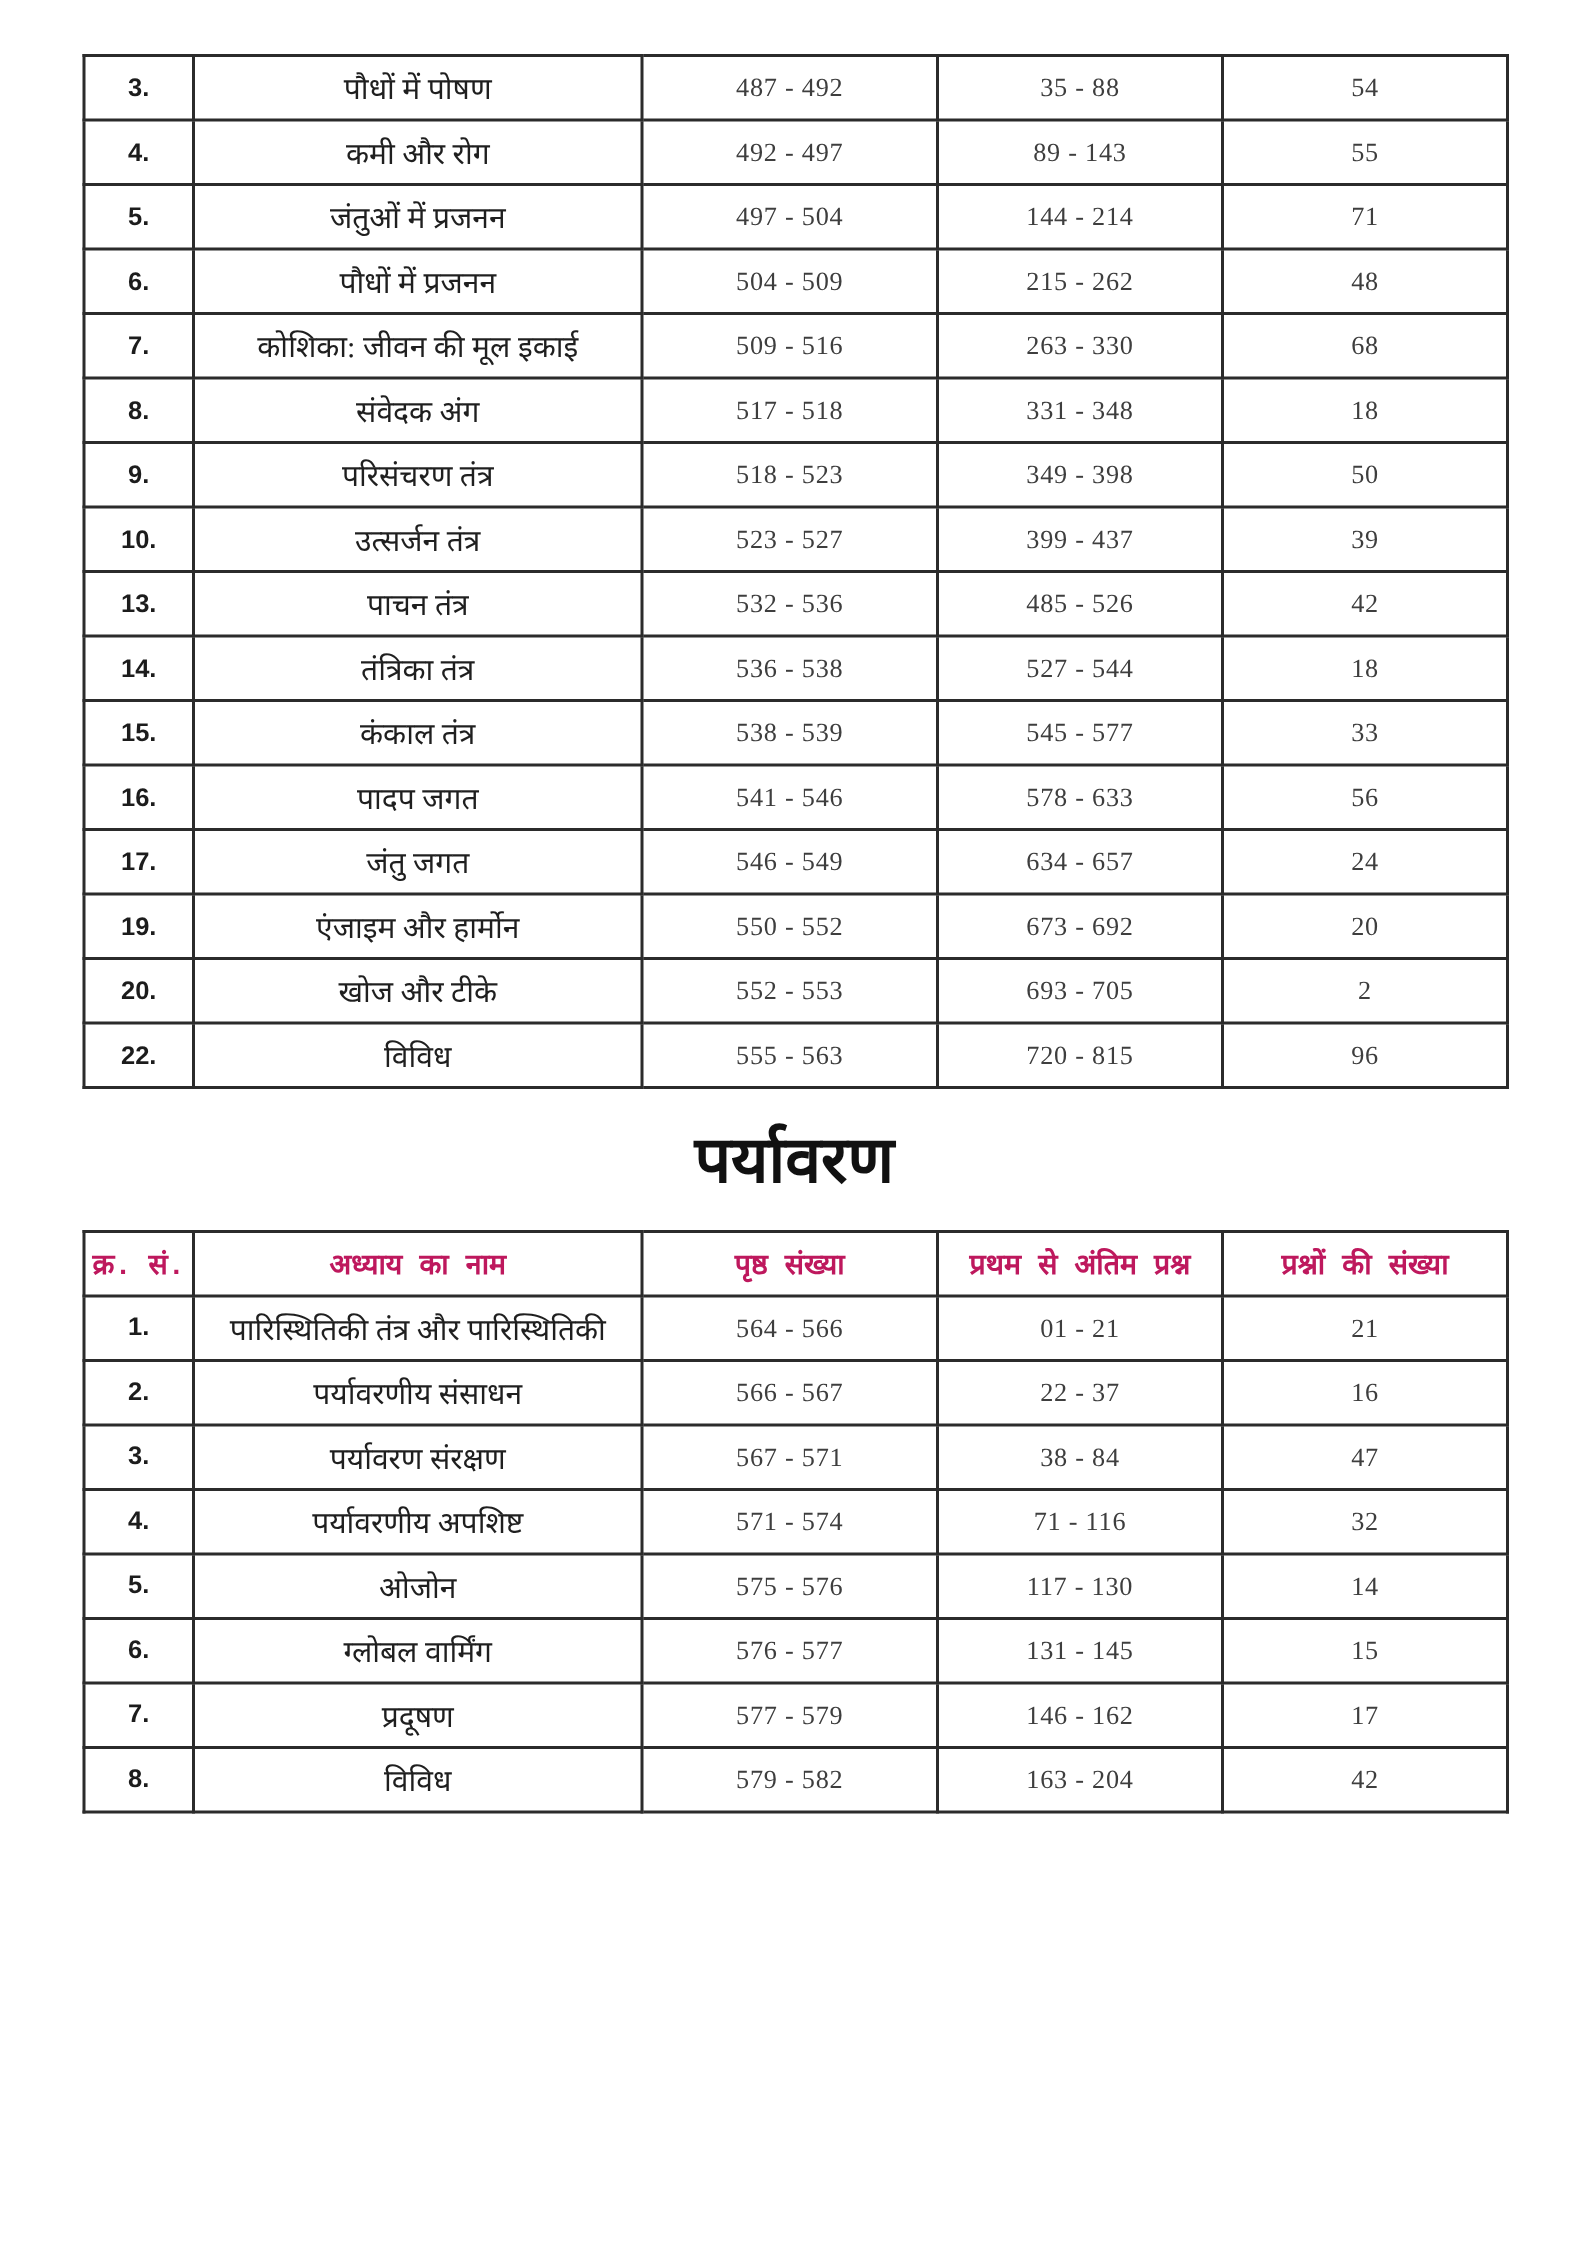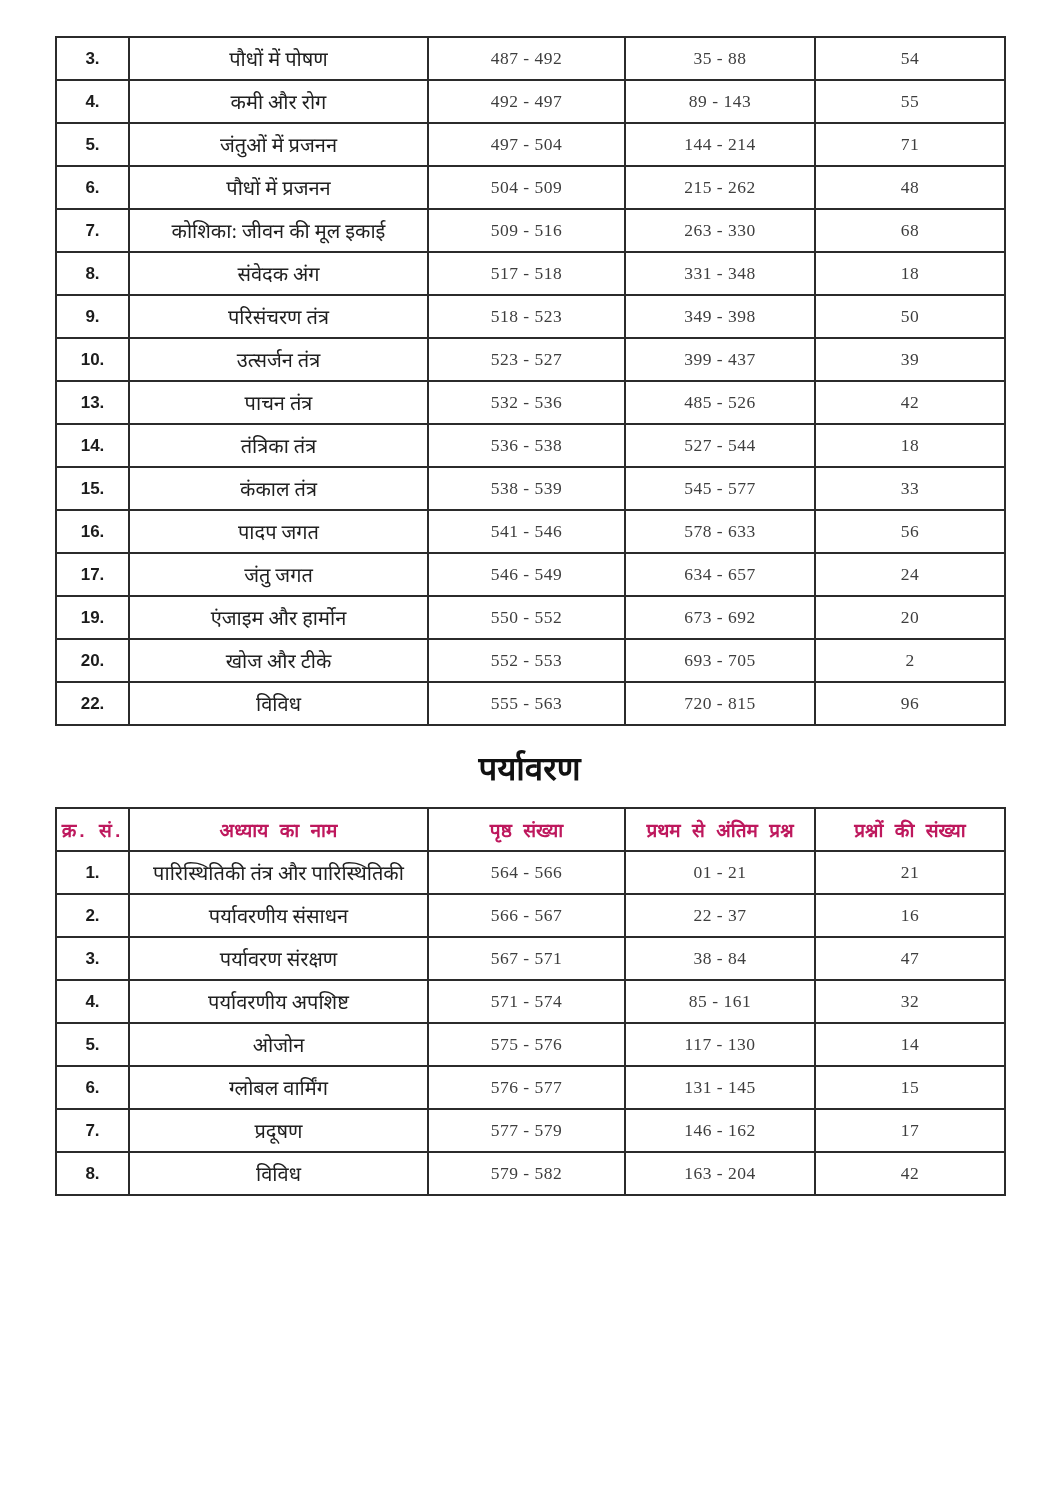--- a/index.html
+++ b/index.html
@@ -62,21 +62,21 @@
     font-weight: bold;
     font-size: 19px;
     color: #be185d;
   }
   .section-title {
     width: 949px;
     margin: 22px 0 18px 55px;
     text-align: center;
     font-family: "Liberation Sans", sans-serif;
     font-weight: bold;
-    font-size: 33px;
+    font-size: 43px;
     color: #111111;
     line-height: 1.25;
   }
 </style>
 </head>
 <body>
 
 <div class="page">
 
   <table class="doc-table table-top">
@@ -265,21 +265,21 @@
           <td class="name-cell">पर्यावरण संरक्षण</td>
           <td class="num-cell">567 - 571</td>
           <td class="num-cell">38 - 84</td>
           <td class="num-cell">47</td>
         </tr>
 
         <tr>
           <td class="sn-cell">4.</td>
           <td class="name-cell">पर्यावरणीय अपशिष्ट</td>
           <td class="num-cell">571 - 574</td>
-          <td class="num-cell">85 - 161</td>
+          <td class="num-cell">71 - 116</td>
           <td class="num-cell">32</td>
         </tr>
 
         <tr>
           <td class="sn-cell">5.</td>
           <td class="name-cell">ओजोन</td>
           <td class="num-cell">575 - 576</td>
           <td class="num-cell">117 - 130</td>
           <td class="num-cell">14</td>
         </tr>

